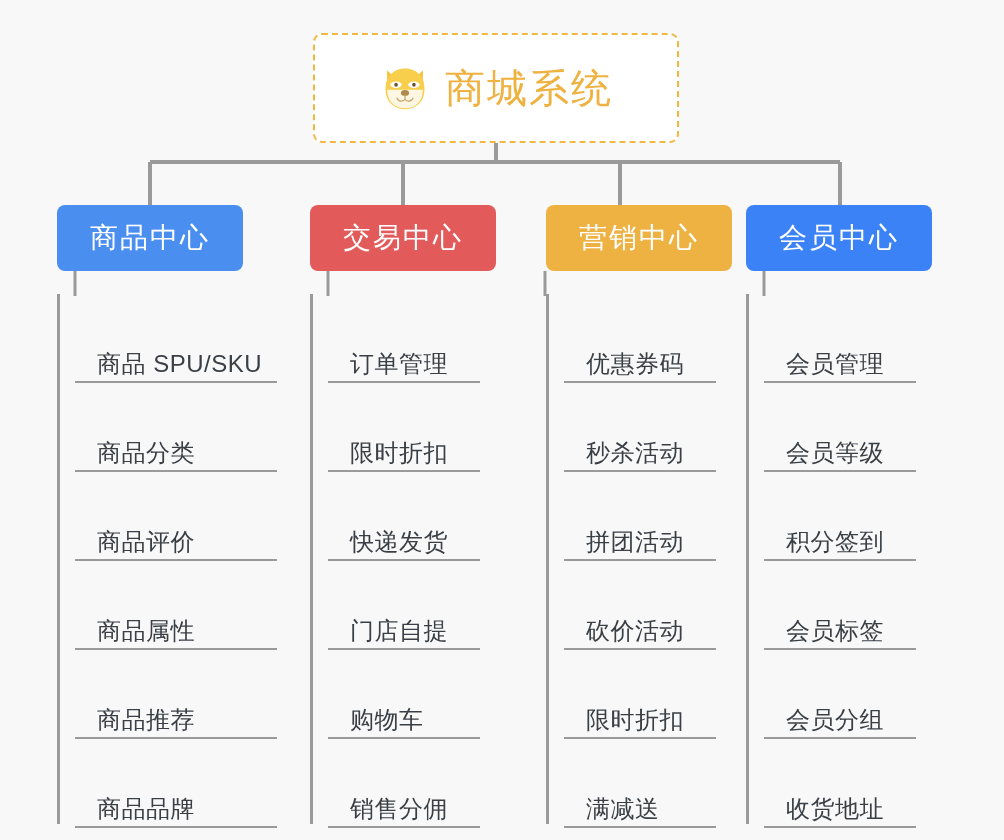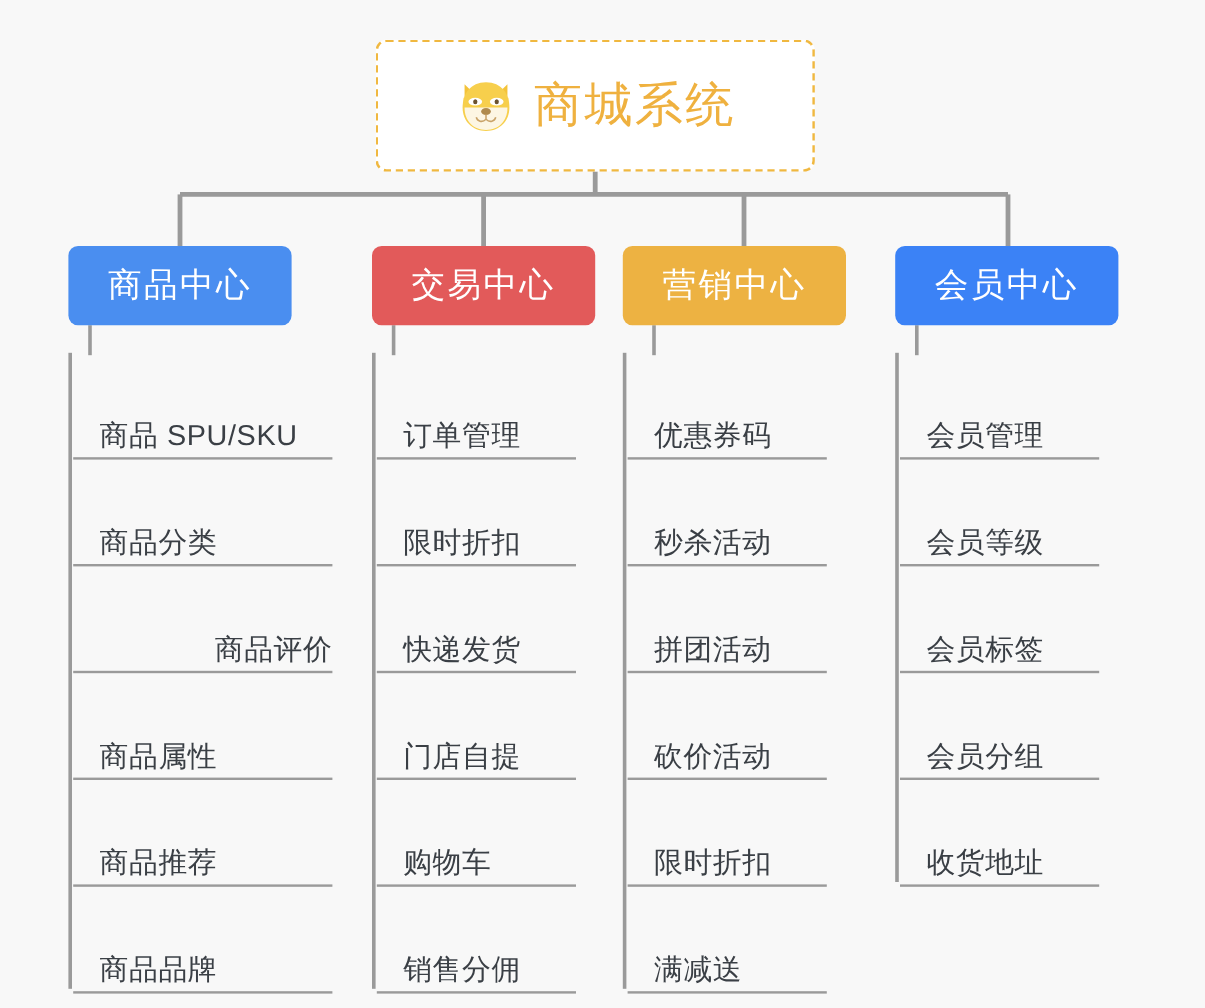--- a/index.html
+++ b/index.html
@@ -73,21 +73,21 @@
     align-items: center;
     justify-content: center;
     color: #ffffff;
     font-size: 28px;
     letter-spacing: 2px;
     box-sizing: border-box;
   }
   .leaf-list {
     position: relative;
     margin-top: 23px;
-    padding-left: 4px;
+    padding-left: 18px;
     box-sizing: border-box;
   }
   .leaf-spine {
     position: absolute;
     left: 0px;
     top: 0;
     bottom: 4px;
     width: 3px;
     background: #9a9a9a;
   }
@@ -110,21 +110,21 @@
 
   
   #col-0 { left: 57px; }
   #col-0 .cat-header { width: 186px; }
   #col-0 .leaf-list  { width: 220px; }
 
   #col-1 { left: 310px; }
   #col-1 .cat-header { width: 186px; }
   #col-1 .leaf-list  { width: 170px; }
 
-  #col-2 { left: 519px; }
+  #col-2 { left: 546px; }
   #col-2 .cat-header { width: 186px; }
   #col-2 .leaf-list  { width: 170px; }
 
   #col-3 { left: 746px; }
   #col-3 .cat-header { width: 186px; }
   #col-3 .leaf-list  { width: 170px; }
 </style>
 </head>
 <body style="background: rgb(248, 248, 248);">
 
@@ -171,21 +171,21 @@
       <span>商品中心</span>
     </div>
     <div class="leaf-list">
       <div class="leaf-spine" style="background: rgb(154, 154, 154);"></div>
       <div class="leaf-item" style="border-bottom-color: rgb(154, 154, 154);">
           <span class="leaf-label">商品 SPU/SKU</span>
         </div>
       <div class="leaf-item" style="border-bottom-color: rgb(154, 154, 154);">
           <span class="leaf-label">商品分类</span>
         </div>
-      <div class="leaf-item" style="border-bottom-color: rgb(154, 154, 154); justify-content: flex-end;">
+      <div class="leaf-item" style="border-bottom-color: rgb(154, 154, 154);">
           <span class="leaf-label">商品评价</span>
         </div>
       <div class="leaf-item" style="border-bottom-color: rgb(154, 154, 154);">
           <span class="leaf-label">商品属性</span>
         </div>
       <div class="leaf-item" style="border-bottom-color: rgb(154, 154, 154);">
           <span class="leaf-label">商品推荐</span>
         </div>
       <div class="leaf-item" style="border-bottom-color: rgb(154, 154, 154);">
           <span class="leaf-label">商品品牌</span>
@@ -253,20 +253,23 @@
     </div>
     <div class="leaf-list">
       <div class="leaf-spine" style="background: rgb(154, 154, 154);"></div>
       <div class="leaf-item" style="border-bottom-color: rgb(154, 154, 154);">
           <span class="leaf-label">会员管理</span>
         </div>
       <div class="leaf-item" style="border-bottom-color: rgb(154, 154, 154);">
           <span class="leaf-label">会员等级</span>
         </div>
       <div class="leaf-item" style="border-bottom-color: rgb(154, 154, 154);">
+          <span class="leaf-label">积分签到</span>
+        </div>
+      <div class="leaf-item" style="border-bottom-color: rgb(154, 154, 154);">
           <span class="leaf-label">会员标签</span>
         </div>
       <div class="leaf-item" style="border-bottom-color: rgb(154, 154, 154);">
           <span class="leaf-label">会员分组</span>
         </div>
       <div class="leaf-item" style="border-bottom-color: rgb(154, 154, 154);">
           <span class="leaf-label">收货地址</span>
         </div>
     </div>
   </div>

